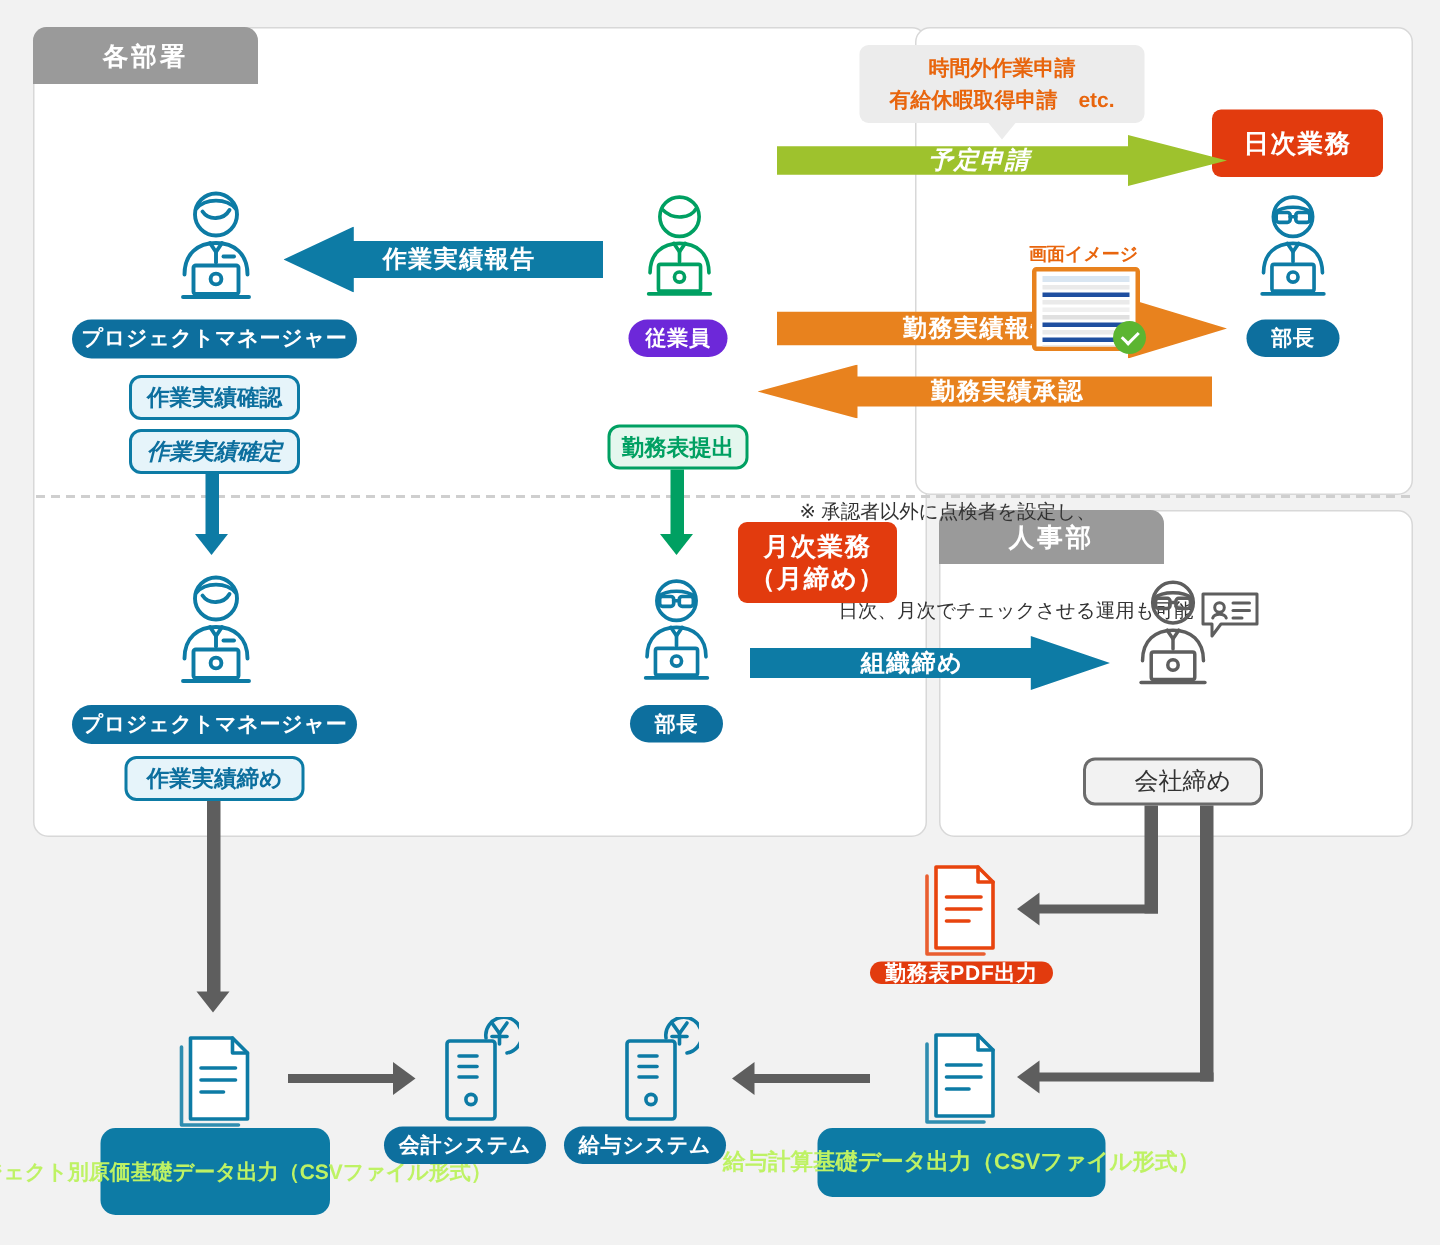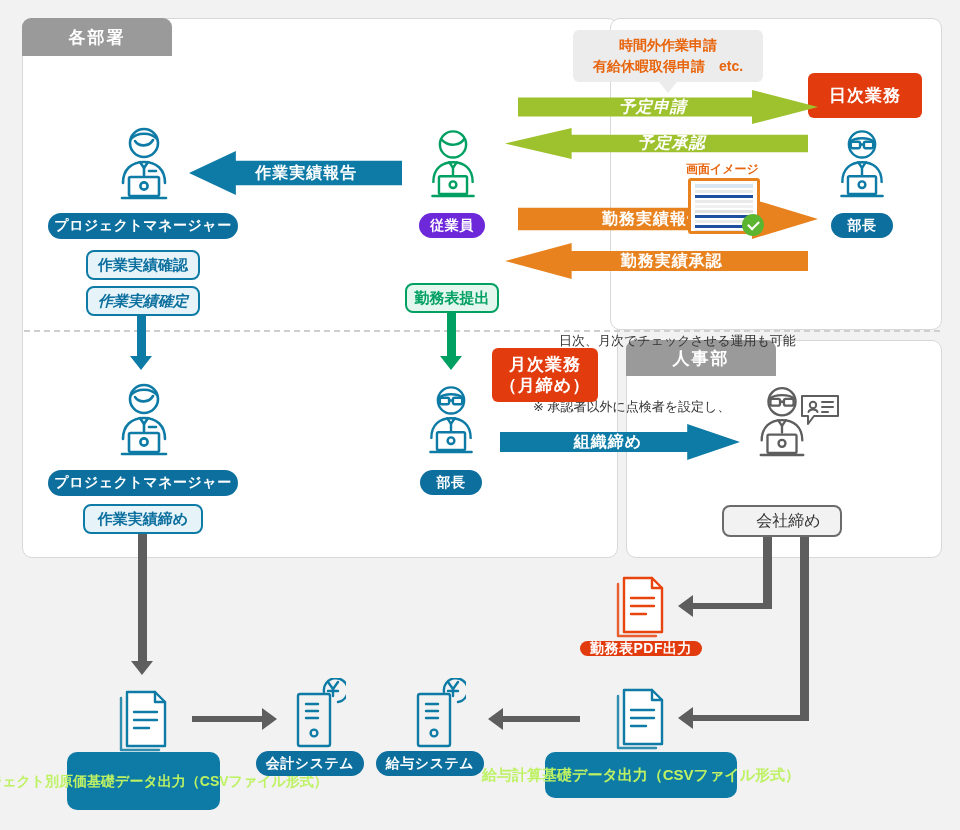--- a/index.html
+++ b/index.html
@@ -265,23 +265,20 @@
   </div>
 
   <div class="barrow left teal" style="left:189px; top:151px; width:213px; height:44px;">
     <span>作業実績報告</span>
   </div>
 
   <div class="barrow right lime" style="left:518px; top:90px; width:300px; height:34px;">
     <span>予定申請</span>
   </div>
 
-  <div class="barrow left lime" style="left:505px; top:128px; width:303px; height:31px;">
-    <span>予定承認</span>
-  </div>
 
   <div class="barrow right org" style="left:518px; top:199px; width:300px; height:40px;">
     <span>勤務実績報告</span>
   </div>
 
   <div class="barrow left org" style="left:505px; top:243px; width:303px; height:36px;">
     <span>勤務実績承認</span>
   </div>
 
   <div class="thumb-label" style="left:686px; top:161px;">
@@ -297,22 +294,22 @@
       <div class="trow" style="top:27px; height:3px; background:#e0e0e0;"></div>
       <div class="trow" style="top:32px; height:3px; background:#1f4fa0;"></div>
       <div class="trow" style="top:37px; height:3px; background:#eaeaea;"></div>
       <div class="trow" style="top:42px; height:3px; background:#1f4fa0;"></div>
       <div class="trow" style="top:47px; height:3px; background:#e8e8e8;"></div>
     </div>
   </div>
   <div class="check" style="left:742px; top:214px;"></div>
 
   <div class="note" style="left:533px; top:286px;">
+    <div>※ 承認者以外に点検者を設定し、</div>
     <div>　　日次、月次でチェックさせる運用も可能</div>
-    <div>※ 承認者以外に点検者を設定し、</div>
   </div>
 
   <div class="abox blue" style="left:86px; top:250px; width:114px; height:30px;">
     <span>作業実績確認</span>
   </div>
   <div class="abox blue" style="left:86px; top:286px; width:114px; height:30px;font-style:italic;">
     <span>作業実績確定</span>
   </div>
 
   <div class="vline" style="left:137px; top:316px; width:9px; height:43px;"></div>

